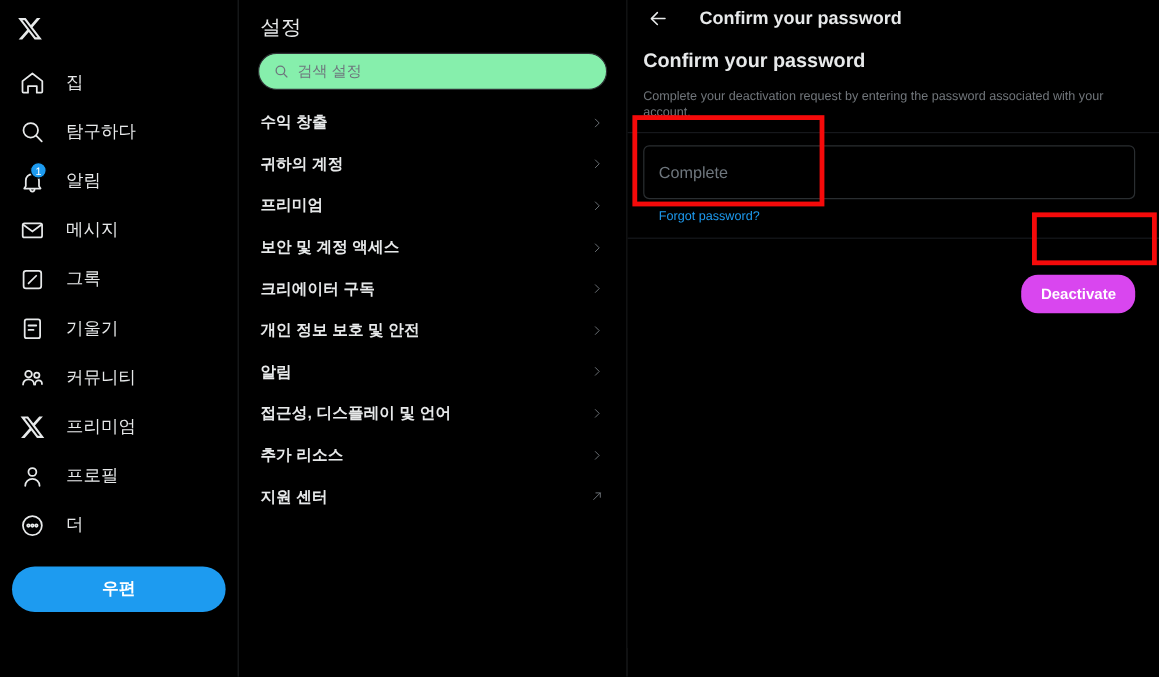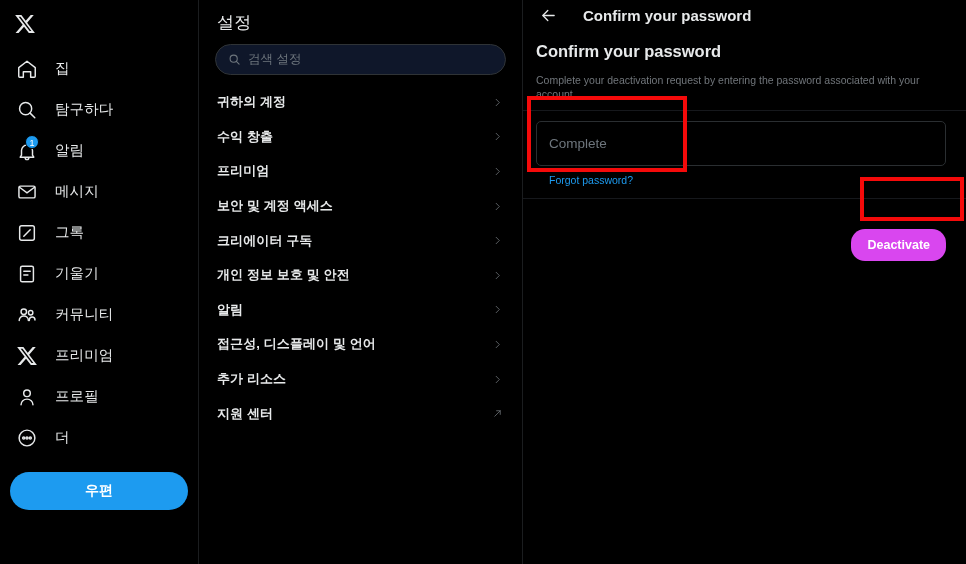--- a/index.html
+++ b/index.html
@@ -73,21 +73,21 @@
   }
   .settings-title {
     color: #e7e9ea; font-size: 17px; font-weight: 400;
     padding: 11px 0 10px 18px;
     letter-spacing: .2px;
   }
   .search-wrap { padding: 0 16px 10px 16px; }
   .search-box {
     height: 31px; border: 1px solid #2f3336; border-radius: 16px;
     display: flex; align-items: center; gap: 7px; padding: 0 12px;
-    background: #0f172a;
+    background: #86efac;
   }
   .search-box svg { width: 13px; height: 13px; stroke: #6e767d; fill: none; stroke-width: 2; flex: 0 0 13px; }
   .search-box .ph { color: #6e767d; font-size: 12.5px; }
 
   .s-item {
     height: 34.6px;
     display: flex; align-items: center;
     padding: 0 19px 0 18px;
     cursor: pointer;
   }
@@ -288,29 +288,29 @@
       <div class="search-box">
         <svg viewBox="0 0 24 24">
             <circle cx="10.5" cy="10.5" r="6.6"></circle>
             <line x1="15.4" y1="15.4" x2="20.5" y2="20.5" stroke-linecap="round"></line>
           </svg>
         <span class="ph">검색 설정</span>
       </div>
     </div>
 
     <div class="s-item">
+      <span class="s-lbl">수익 창출</span>
+      <span class="chev">
+          <svg viewBox="0 0 24 24">
+            <polyline points="9,5 16,12 9,19" stroke-linecap="round" stroke-linejoin="round"></polyline>
+          </svg>
+        </span>
+    </div>
+    <div class="s-item">
       <span class="s-lbl">귀하의 계정</span>
-      <span class="chev">
-          <svg viewBox="0 0 24 24">
-            <polyline points="9,5 16,12 9,19" stroke-linecap="round" stroke-linejoin="round"></polyline>
-          </svg>
-        </span>
-    </div>
-    <div class="s-item">
-      <span class="s-lbl">수익 창출</span>
       <span class="chev">
           <svg viewBox="0 0 24 24">
             <polyline points="9,5 16,12 9,19" stroke-linecap="round" stroke-linejoin="round"></polyline>
           </svg>
         </span>
     </div>
     <div class="s-item">
       <span class="s-lbl">프리미엄</span>
       <span class="chev">
           <svg viewBox="0 0 24 24">

